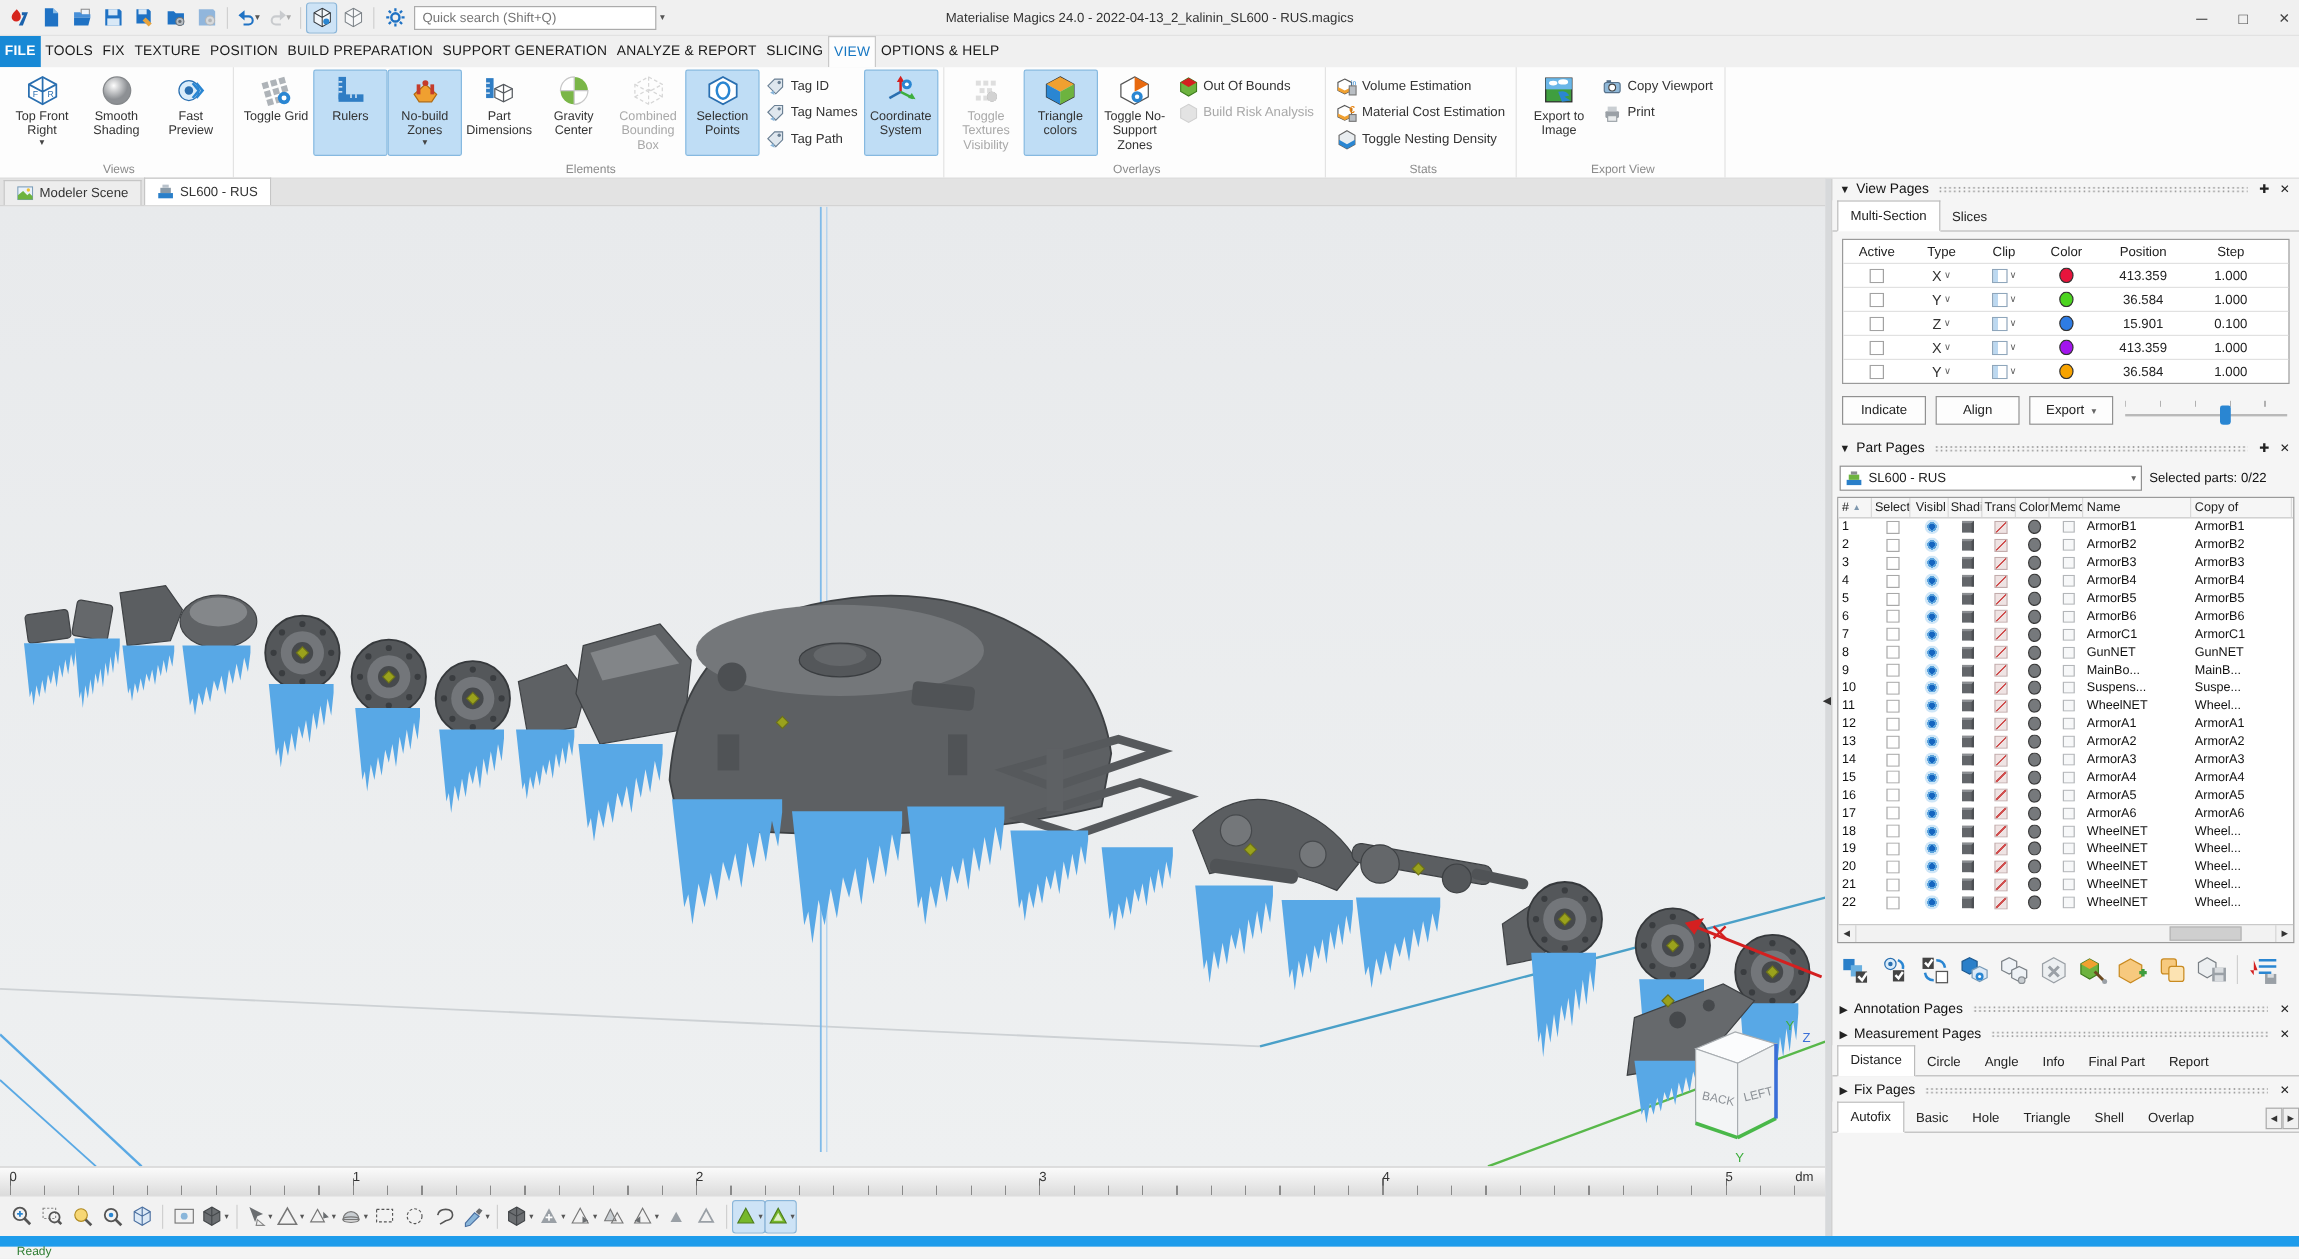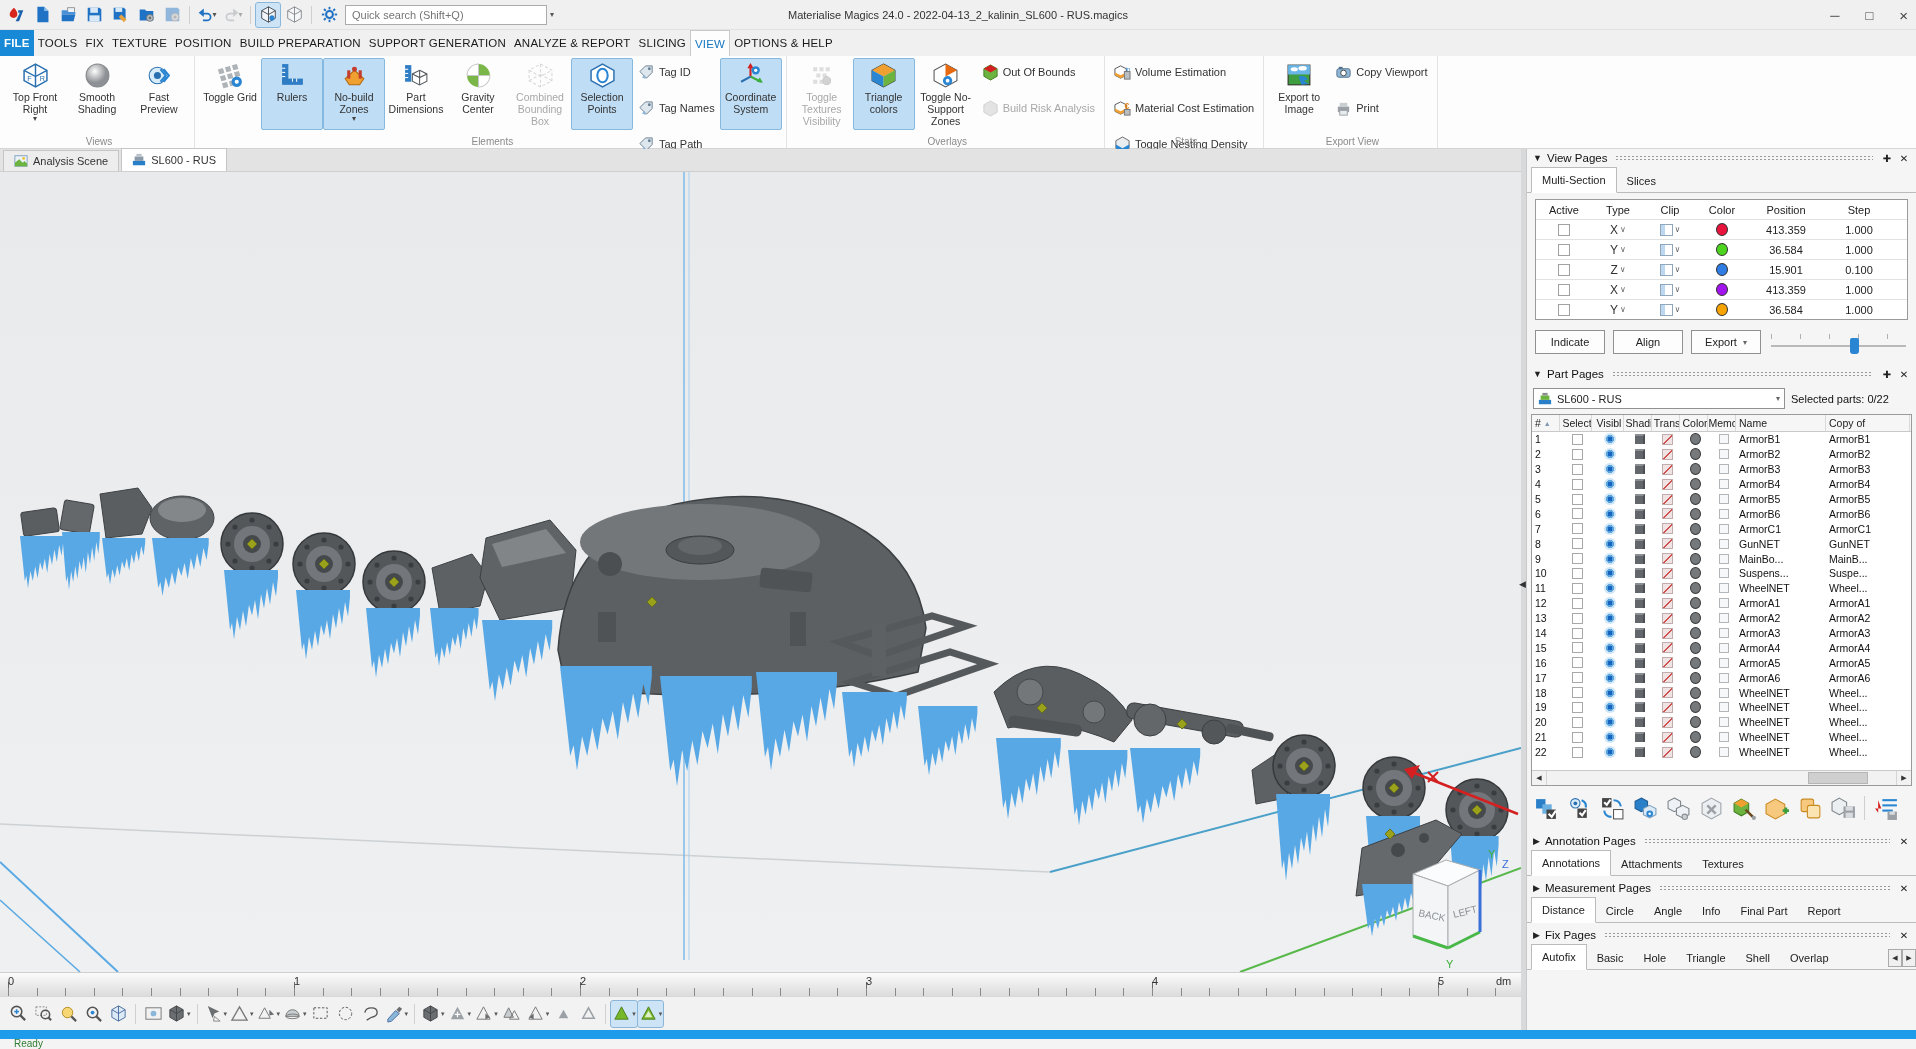--- a/index.html
+++ b/index.html
@@ -30,21 +30,21 @@
   #ribbon { position:absolute; left:0; top:56px; width:1916px; height:93px; background:#fdfdfd; border-bottom:1px solid #d5d5d5; display:flex; }
   .rgroup { position:relative; display:flex; align-items:flex-start; padding:2px 4px 14px 4px; border-right:1px solid #e3e3e3; }
   .rgroup-label { position:absolute; bottom:1px; left:4px; right:0; text-align:center; font-size:10px; color:#8a8a8a; }
   .rbig { width:62px; min-height:72px; display:flex; flex-direction:column; align-items:center; padding:3px 1px 1px; border:1px solid transparent; border-radius:2px; text-align:center; }
   .rbig svg { width:27px; height:27px; margin-bottom:2px; }
   .rbig .rlabel { font-size:10.5px; line-height:12px; color:#333; }
   .rbig.active { background:#bfddf5; border-color:#86b9e0; }
   .rbig.disabled .rlabel { color:#a8a8a8; }
   .rbig.disabled svg { opacity:.4; filter:grayscale(1); }
   .rcaret { font-size:8px; color:#444; line-height:8px; }
-  .rstack { display:flex; flex-direction:column; justify-content:center; gap:16px; padding:4px 2px; }
+  .rstack { display:flex; flex-direction:column; justify-content:center; gap:2px; padding:4px 2px; }
   .rsmall { display:flex; align-items:center; gap:4px; height:20px; padding:0 3px; }
   .rsmall svg { width:17px; height:17px; }
   .rsmall .rlabel { font-size:11px; color:#333; white-space:nowrap; }
   .rsmall.disabled .rlabel { color:#a8a8a8; }
   .rsmall.disabled svg { opacity:.4; filter:grayscale(1); }
 
   
   #scenetabs { position:absolute; left:0; top:149px; width:1521px; height:23px; background:#e3e3e3; border-bottom:1px solid #cfcfcf; display:flex; align-items:flex-end; padding-left:3px; }
   .stab { height:21px; display:flex; align-items:center; gap:5px; padding:0 10px; font-size:11px; color:#333; border:1px solid #c6c6c6; border-bottom:none; background:#ededed; margin-right:2px; }
   .stab.active { background:#fff; height:23px; }
@@ -536,21 +536,21 @@
     </div>
   </div>
 
 <div id="scenetabs">
     <div class="stab">
       <svg viewBox="0 0 16 16">
         <rect x="1" y="2" width="14" height="12" fill="#eaf2fa" stroke="#7a9cb8"></rect>
         <path d="M1 10l5-4 4 4 2-2 3 3v3H1z" fill="#6db33f"></path>
         <circle cx="11" cy="5" r="1.6" fill="#f0c030"></circle>
       </svg>
-      <span>Analysis Scene</span>
+      <span>Modeler Scene</span>
     </div>
     <div class="stab active">
       <svg viewBox="0 0 16 16">
         <rect x="1" y="9" width="14" height="5" fill="#2a7fc9"></rect>
         <rect x="3" y="4" width="10" height="5" fill="#8a9aa8"></rect>
         <rect x="5" y="1" width="6" height="3" fill="#b9c2cb"></rect>
       </svg>
       <span>SL600 - RUS</span>
     </div>
   </div>
@@ -1664,31 +1664,20 @@
         </svg>
       </span>
     </div>
 
   <div class="sect-hdr" style="margin-top:9px;">
     <span class="tri">▶</span>
     <span class="stitle">Annotation Pages</span>
     <span class="leader"></span>
     <span class="xx">✕</span>
   </div>
-  <div class="ptabs" id="ann-tabs">
-      <div class="ptab active">
-        <span>Annotations</span>
-      </div>
-      <div class="ptab">
-        <span>Attachments</span>
-      </div>
-      <div class="ptab">
-        <span>Textures</span>
-      </div>
-    </div>
 
   <div class="sect-hdr" style="margin-top:3px;">
     <span class="tri">▶</span>
     <span class="stitle">Measurement Pages</span>
     <span class="leader"></span>
     <span class="xx">✕</span>
   </div>
   <div class="ptabs" id="meas-tabs">
       <div class="ptab active">
         <span>Distance</span>

